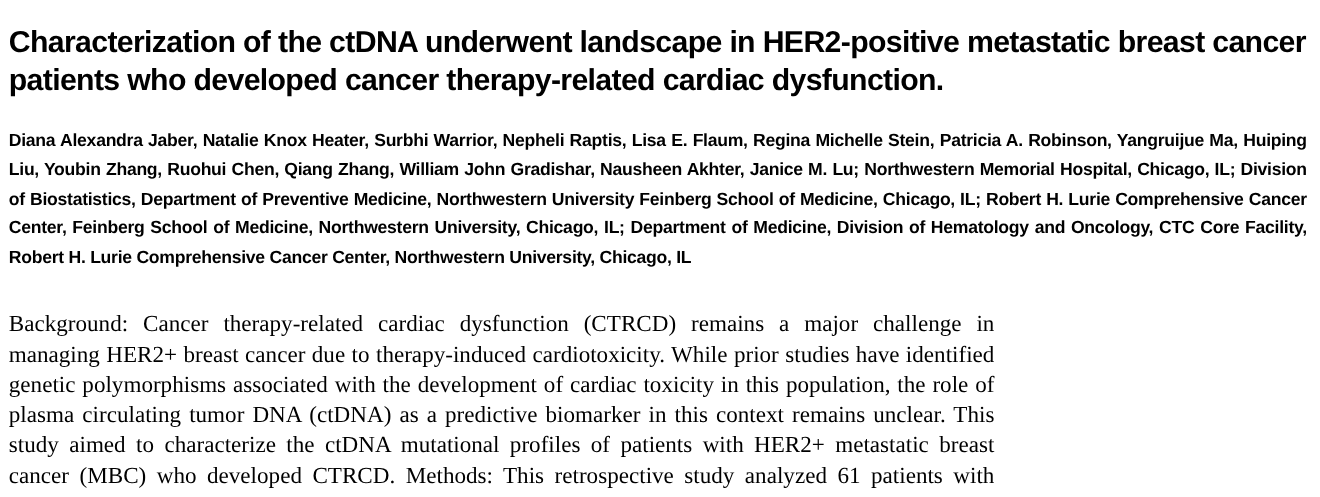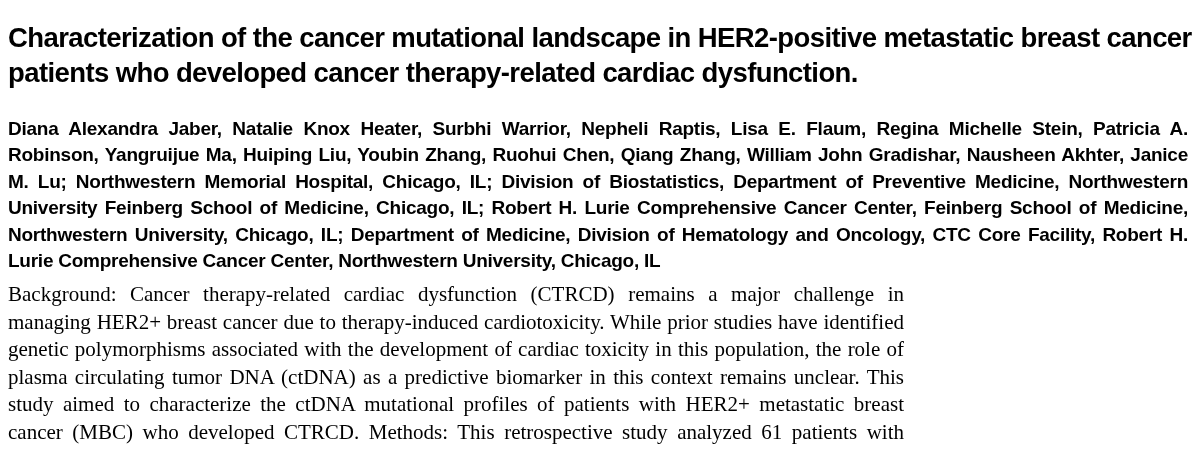--- a/index.html
+++ b/index.html
@@ -33,21 +33,21 @@
     color: #000000;
   }
   .authors {
     position: absolute;
     left: 8px;
     top: 116px;
     width: 1180px;
     margin: 0;
     font-family: "Liberation Sans", sans-serif;
     font-weight: 700;
-    font-size: 19px;
+    font-size: 16px;
     line-height: 26.4px;
     letter-spacing: -0.25px;
     text-align: justify;
     color: #000000;
   }
   .abstract {
     position: absolute;
     left: 8px;
     top: 281px;
     width: 896px;
@@ -60,18 +60,18 @@
     color: #000000;
   }
   .abstract strong {
     font-weight: 400;
   }
 </style>
 </head>
 <body>
 
 <main class="page">
-  <h1 class="title">Characterization of the cancer mutational landscape in HER2-positive metastatic breast cancer patients who developed cancer therapy-related cardiac dysfunction.</h1>
+  <h1 class="title">Characterization of the ctDNA underwent landscape in HER2-positive metastatic breast cancer patients who developed cancer therapy-related cardiac dysfunction.</h1>
 
   <p class="authors">Diana Alexandra Jaber, Natalie Knox Heater, Surbhi Warrior, Nepheli Raptis, Lisa E. Flaum, Regina Michelle Stein, Patricia A. Robinson, Yangruijue Ma, Huiping Liu, Youbin Zhang, Ruohui Chen, Qiang Zhang, William John Gradishar, Nausheen Akhter, Janice M. Lu; Northwestern Memorial Hospital, Chicago, IL; Division of Biostatistics, Department of Preventive Medicine, Northwestern University Feinberg School of Medicine, Chicago, IL; Robert H. Lurie Comprehensive Cancer Center, Feinberg School of Medicine, Northwestern University, Chicago, IL; Department of Medicine, Division of Hematology and Oncology, CTC Core Facility, Robert H. Lurie Comprehensive Cancer Center, Northwestern University, Chicago, IL</p>
 
   <p class="abstract"><strong>Background:</strong><span> Cancer therapy-related cardiac dysfunction (CTRCD) remains a major challenge in managing HER2+ breast cancer due to therapy-induced cardiotoxicity. While prior studies have identified genetic polymorphisms associated with the development of cardiac toxicity in this population, the role of plasma circulating tumor DNA (ctDNA) as a predictive biomarker in this context remains unclear. This study aimed to characterize the ctDNA mutational profiles of patients with HER2+ metastatic breast cancer (MBC) who developed CTRCD. </span><strong>Methods:</strong><span> This retrospective study analyzed 61 patients with HER2+ MBC who underwent plasma ctDNA</span></p>
 </main>
 
 </body></html>

